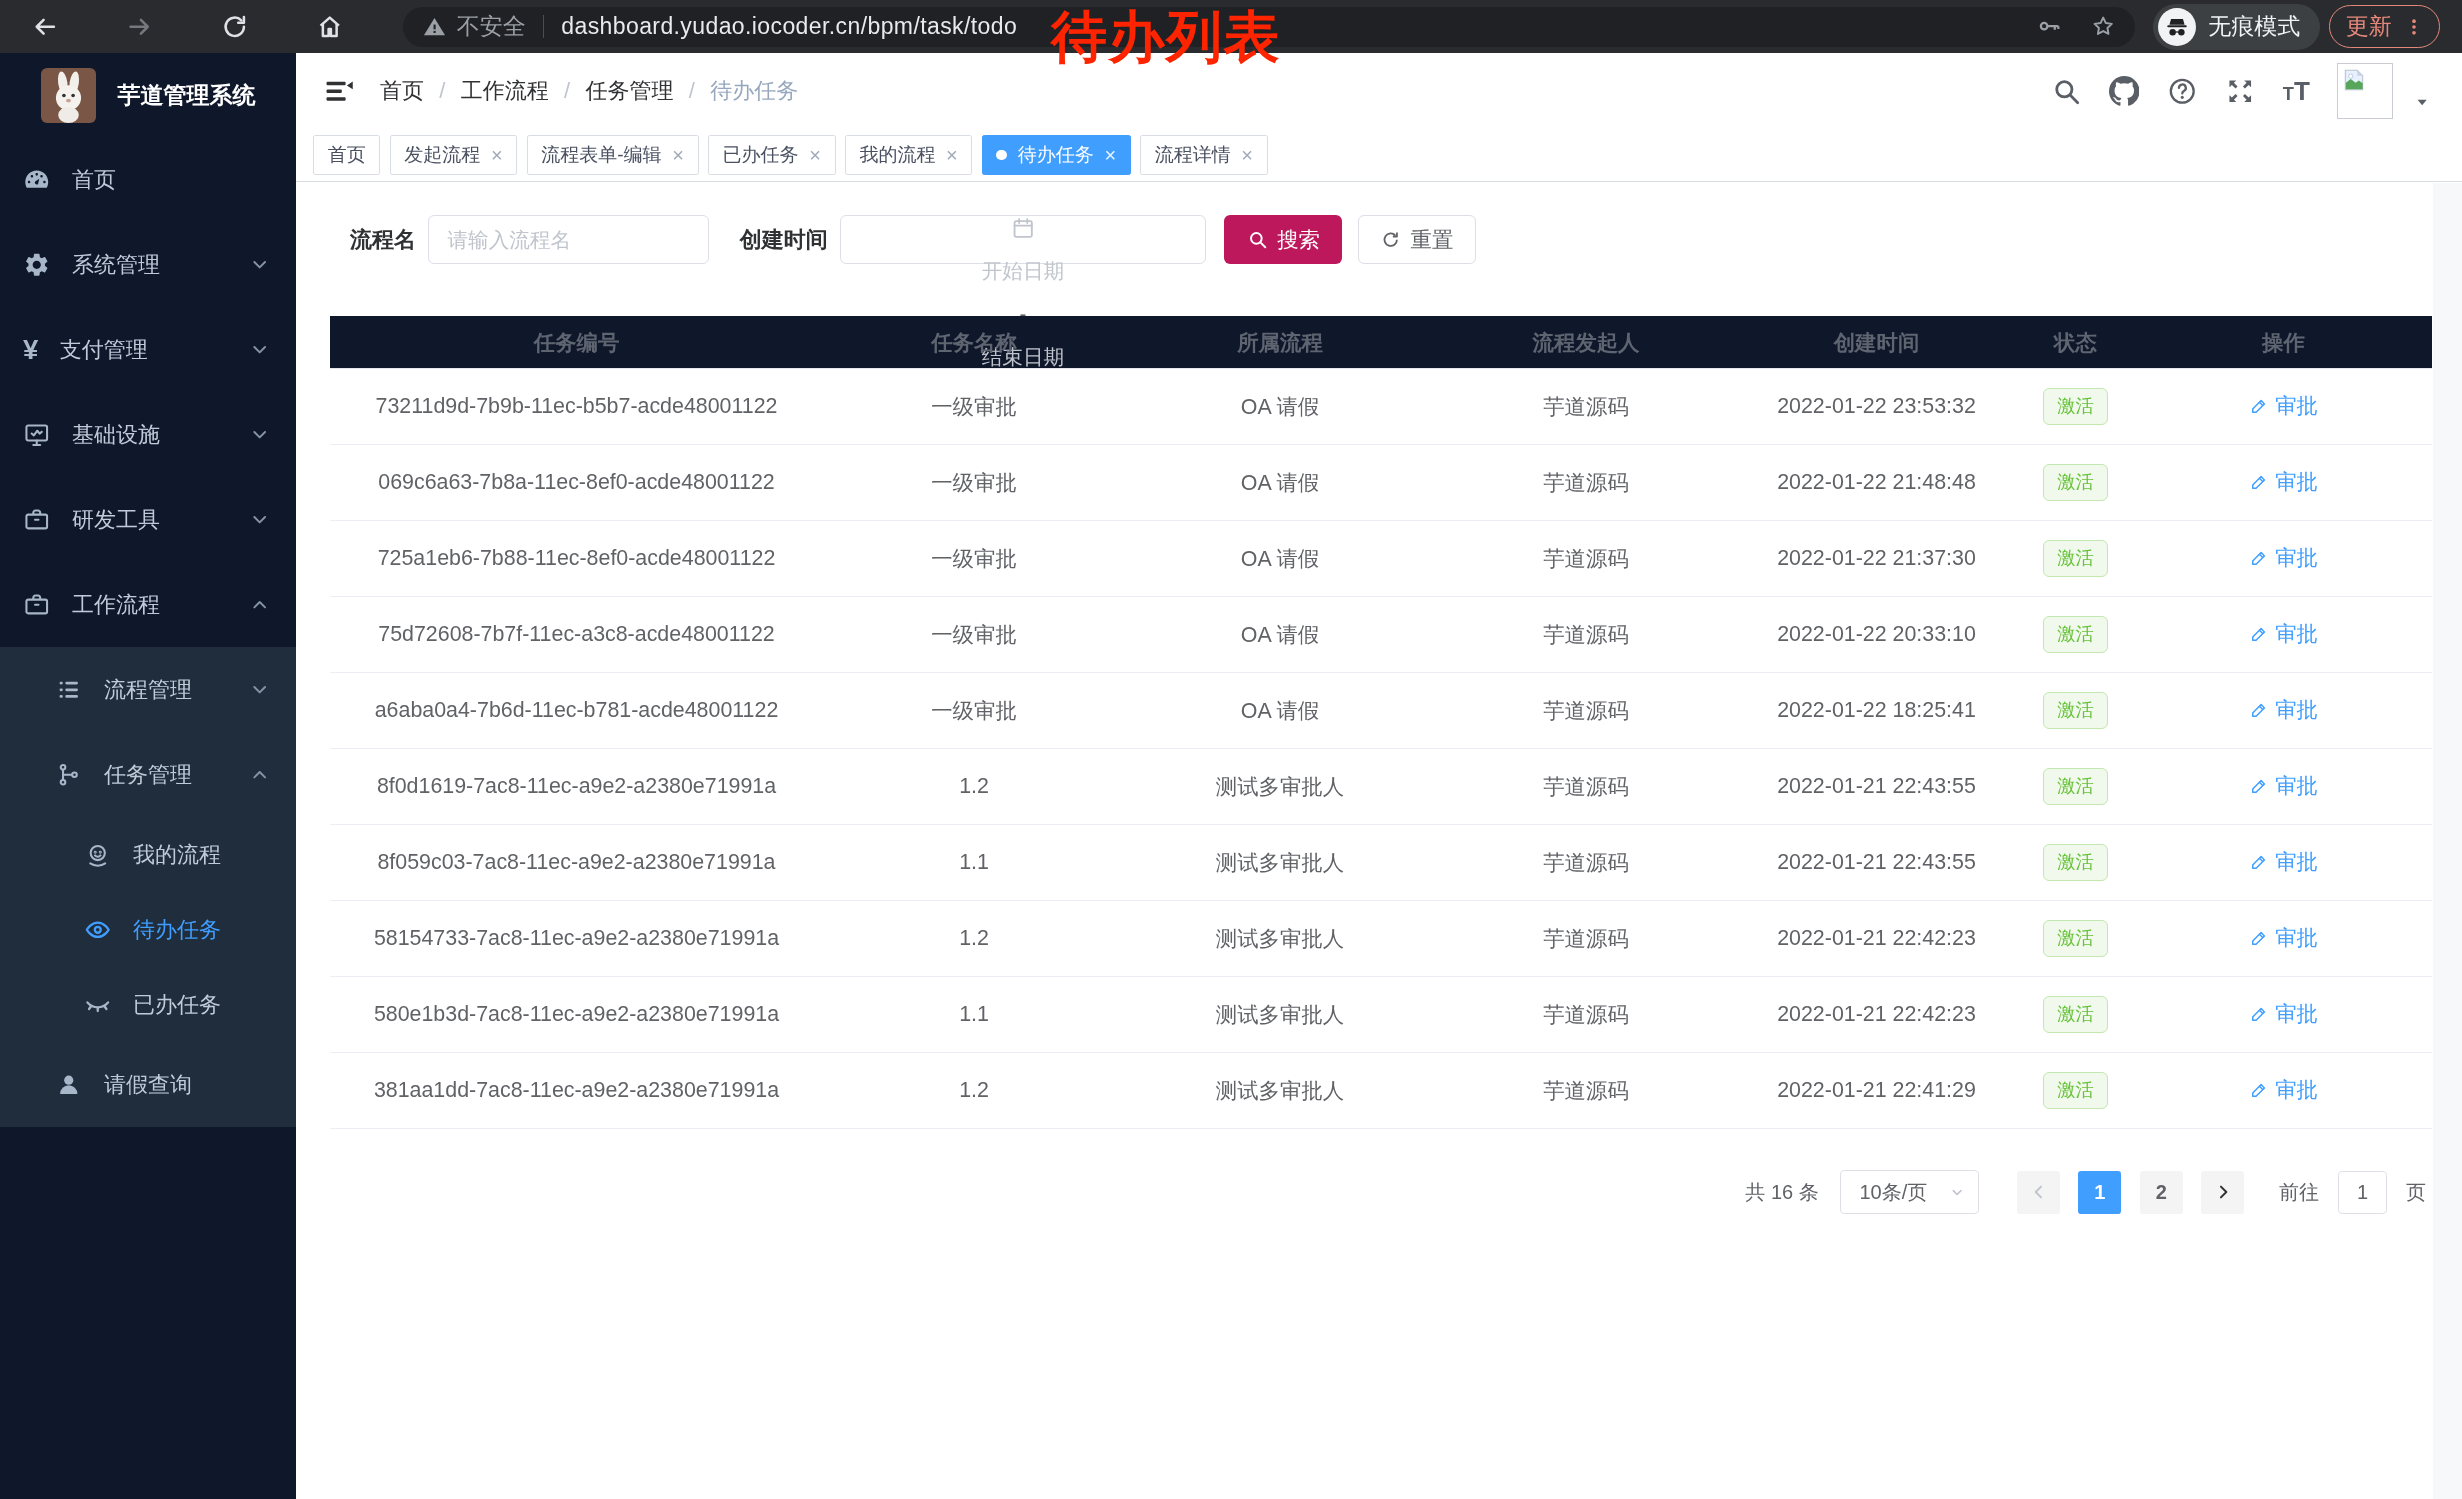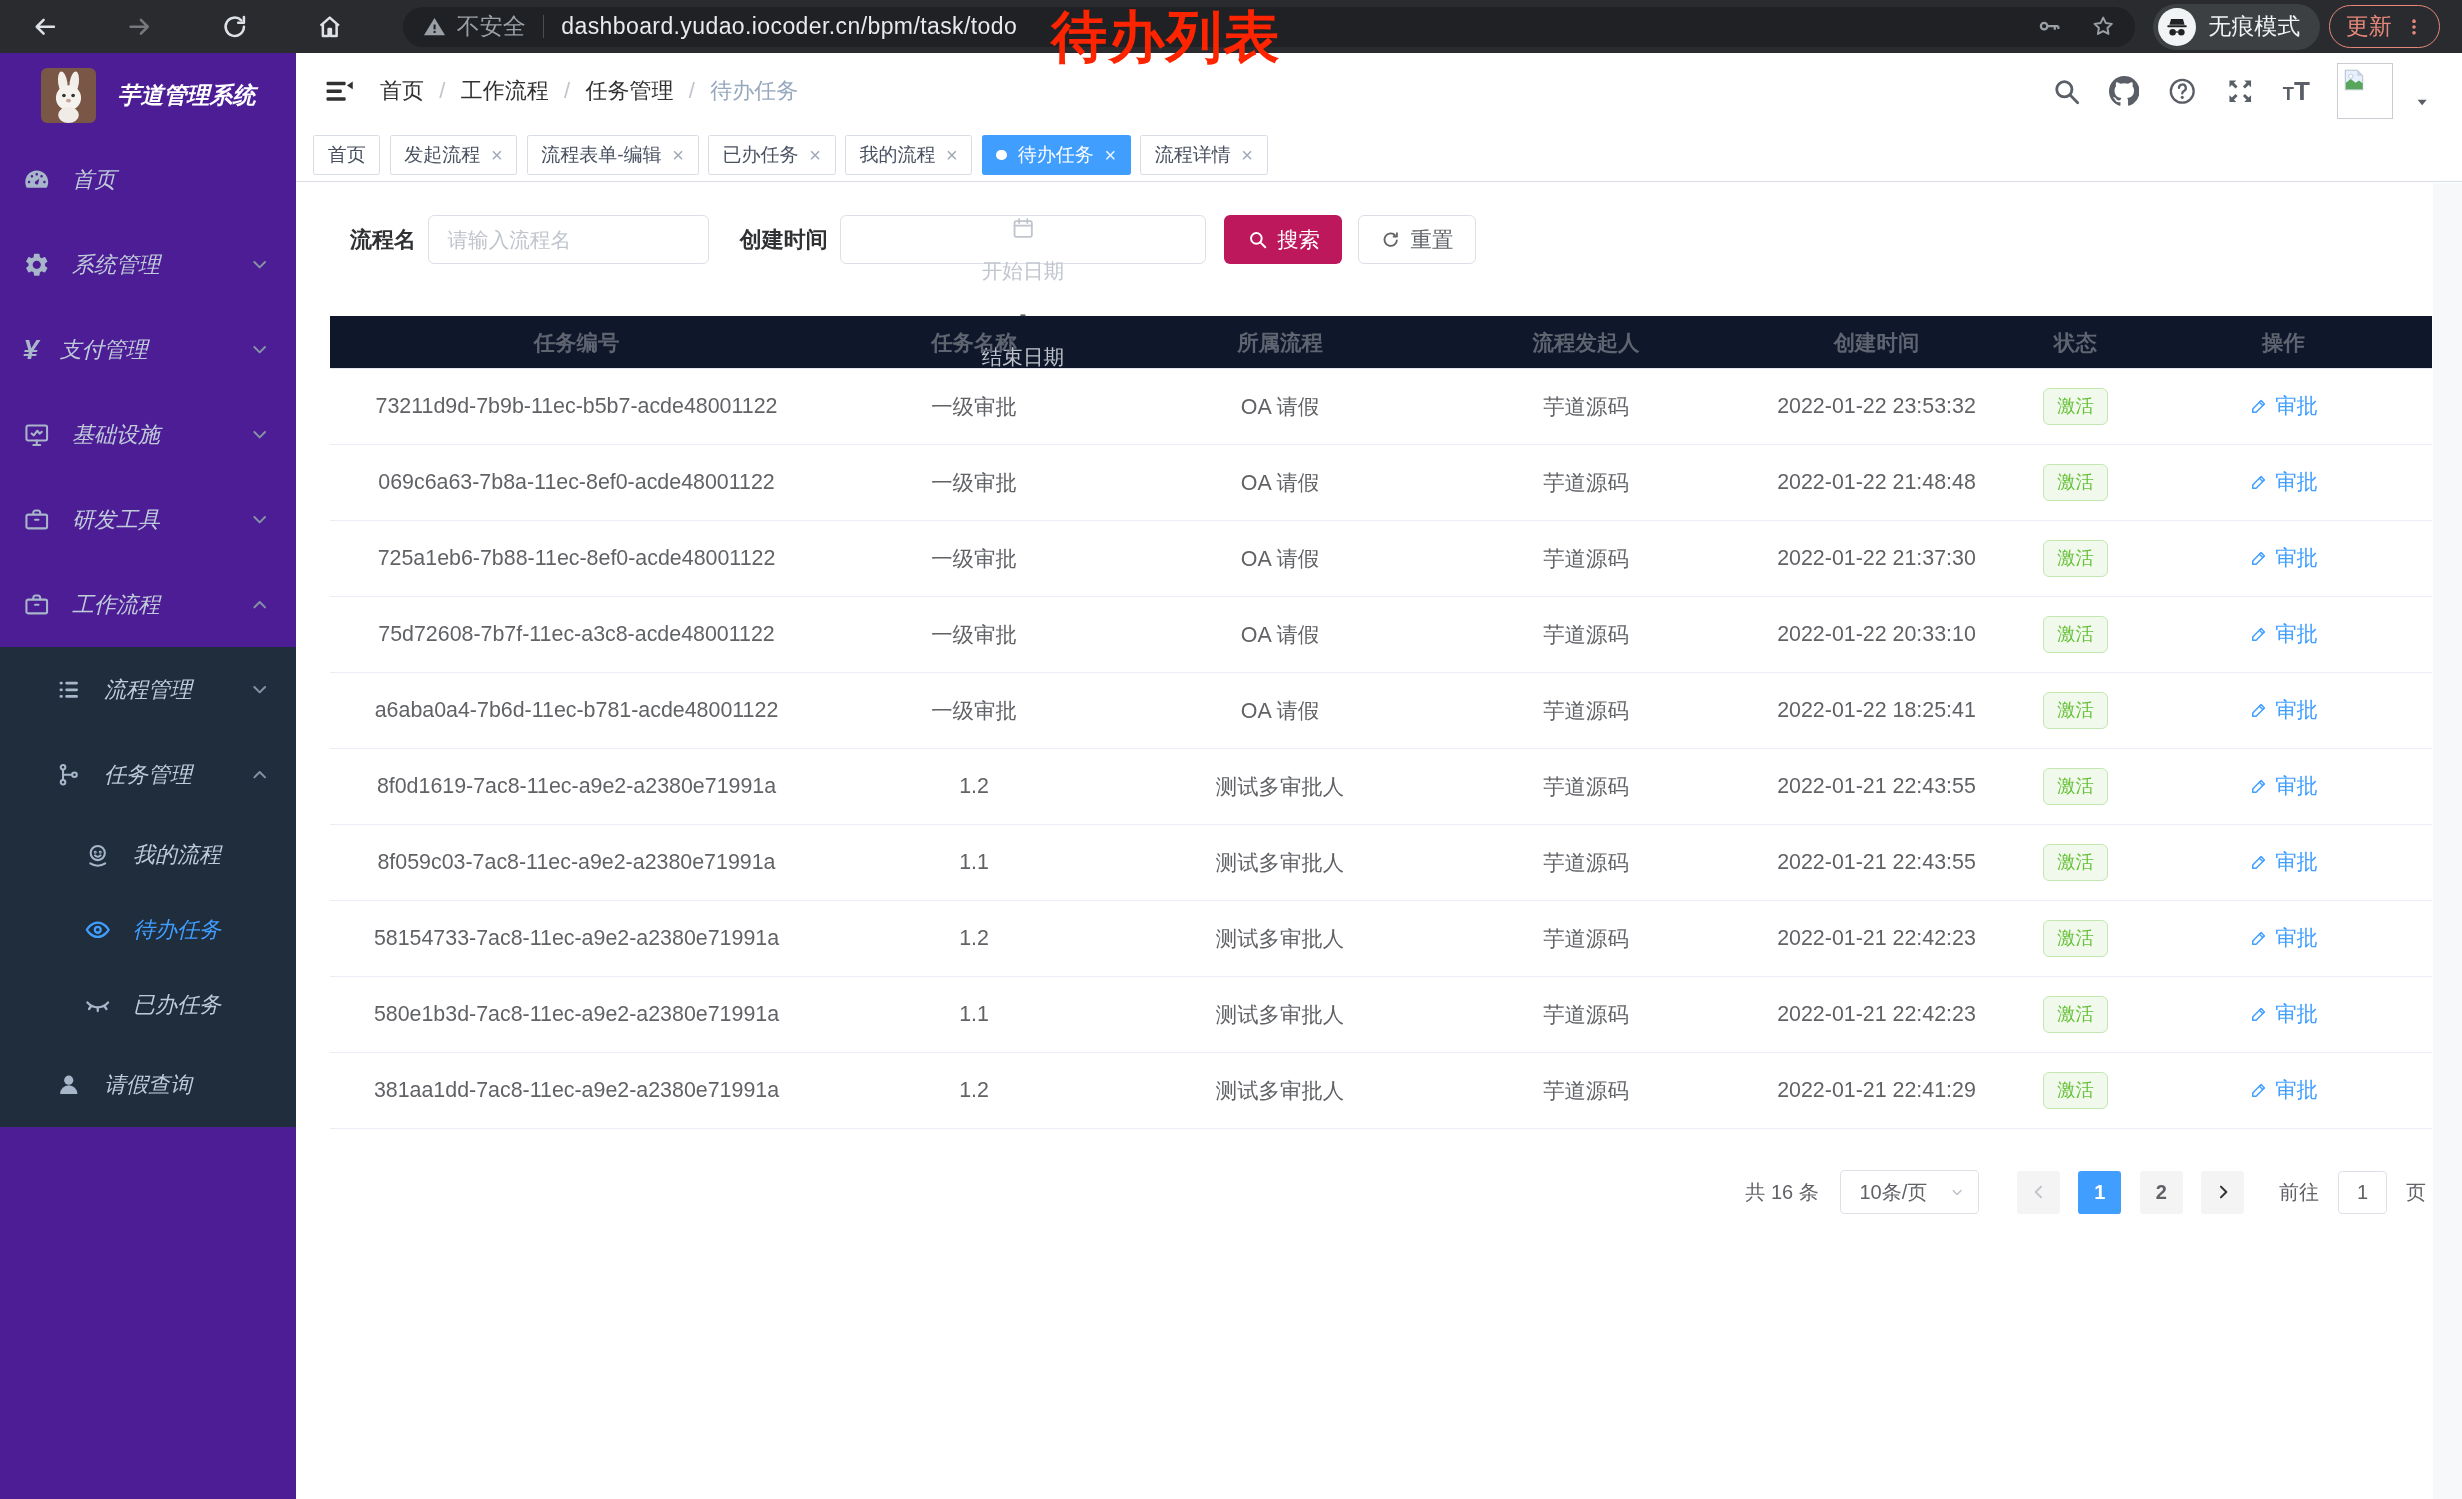--- a/index.html
+++ b/index.html
@@ -31,21 +31,21 @@
   .incog-circle svg{width:26px;height:26px;}
   .incog-label{color:#f1f3f4;font-size:23px;}
   .update-pill{height:41px;border:1.5px solid #e5887a;color:#e5887a;border-radius:21.4px;
     display:flex;align-items:center;gap:12.2px;padding:0 15.3px;margin-left:9.2px;flex:none;}
   .update-label{font-size:23px;text-align:right;}
   .dots svg{width:20px;height:20px;display:block;}
   
   .annotation{position:absolute;left:1051px;top:3.1px;font-size:56px;font-weight:600;
     color:#fe2400;z-index:50;letter-spacing:1.5px;line-height:1.2;}
   
-  .sidebar{position:absolute;top:53px;left:0;width:296px;bottom:0;background:#4c1d95;overflow:hidden;font-style:italic;}
+  .sidebar{position:absolute;top:53px;left:0;width:296px;bottom:0;background:#0f172a;overflow:hidden;}
   .logo-row{height:84px;display:flex;align-items:center;padding-left:41px;gap:21.4px;}
   .logo-img{width:55px;height:55px;border-radius:6.1px;overflow:hidden;flex:none;}
   .logo-img svg{width:55px;height:55px;display:block;}
   .logo-title{color:#fff;font-size:23px;font-weight:bold;white-space:nowrap;}
   .menu{display:block;}
   .menu-item{height:85px;display:flex;align-items:center;gap:21.4px;color:#bfcbd9;
     font-size:22px;cursor:pointer;position:relative;box-sizing:border-box;}
   .menu-item .mi{display:flex;color:#a7b6c9;flex:none;}
   .menu-item .mi svg{width:27.5px;height:27.5px;}
   .yen-glyph{font-size:27.5px;font-weight:bold;line-height:27.5px;}

